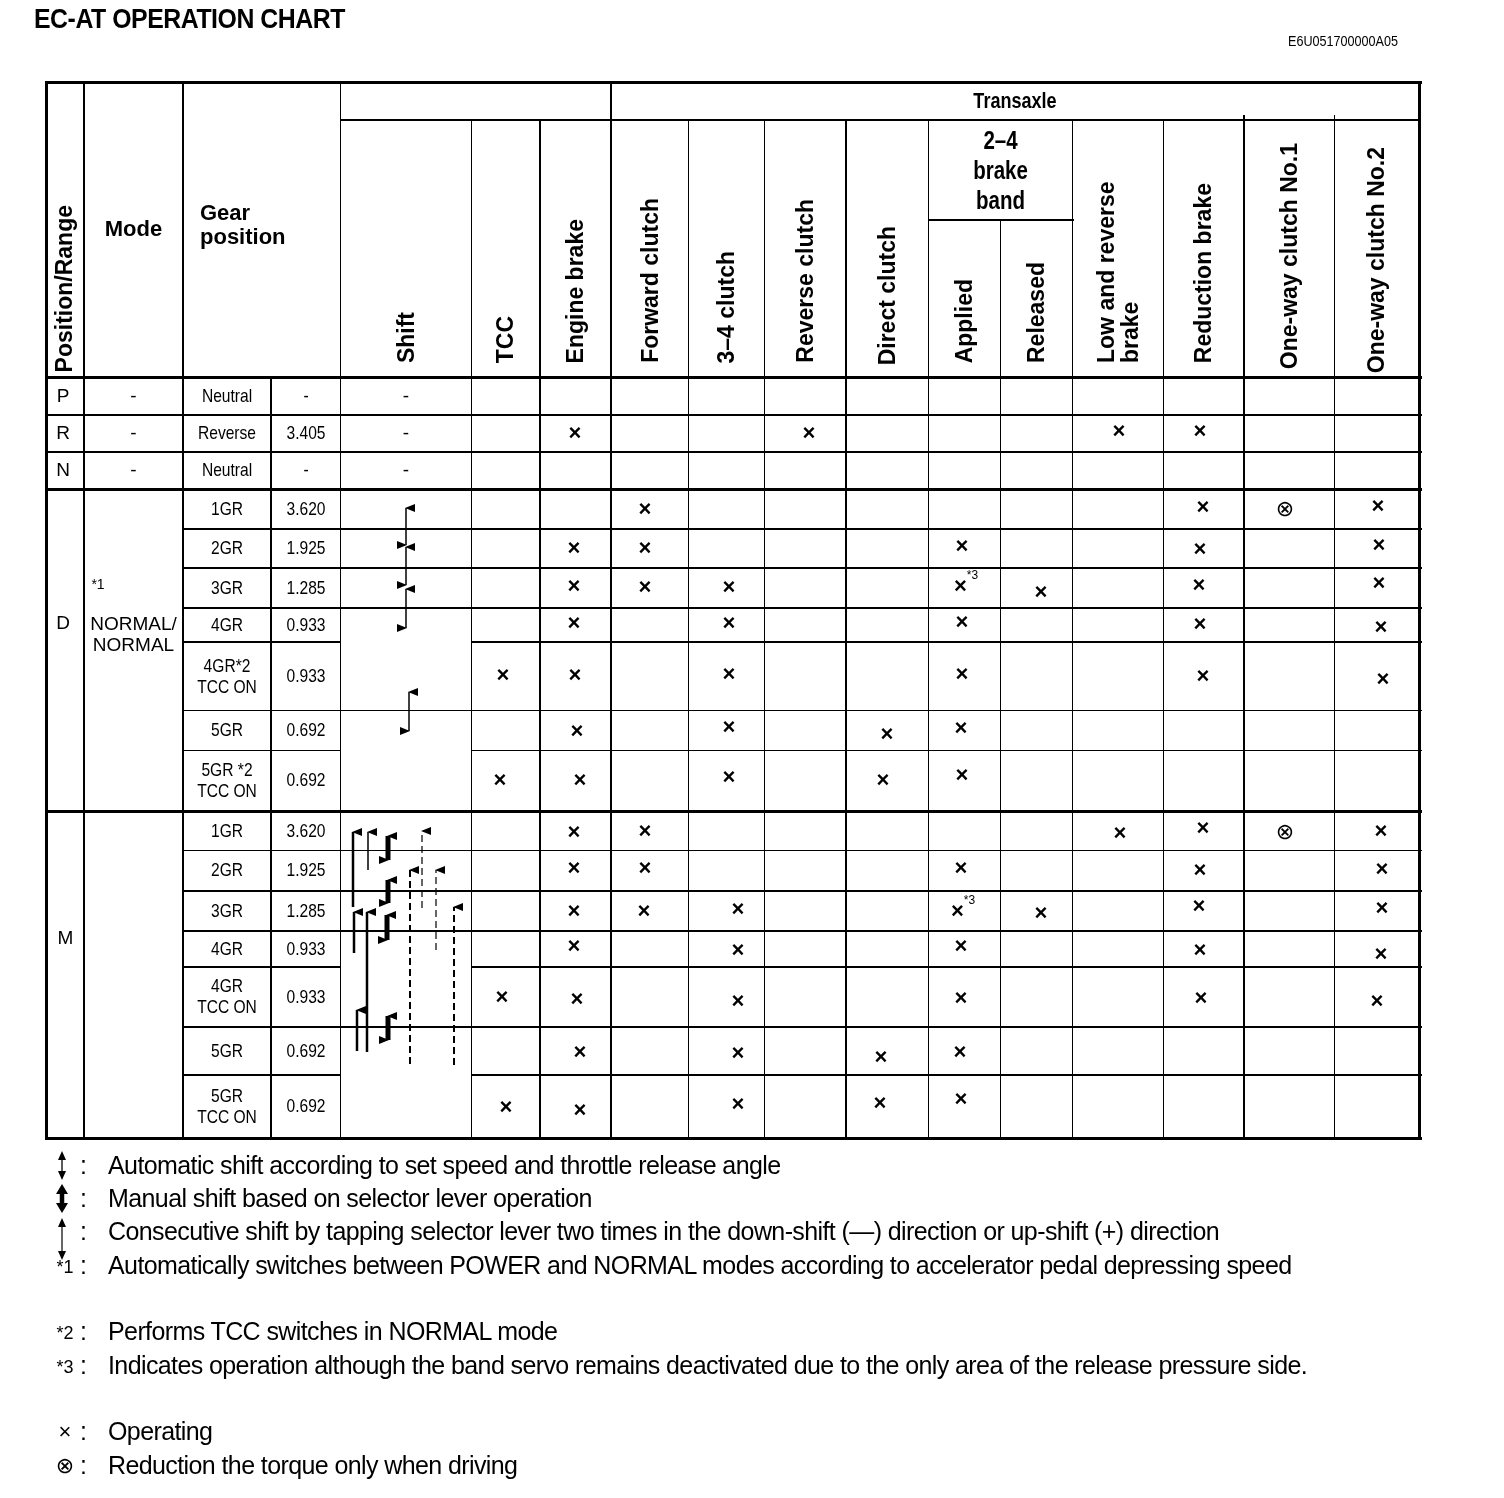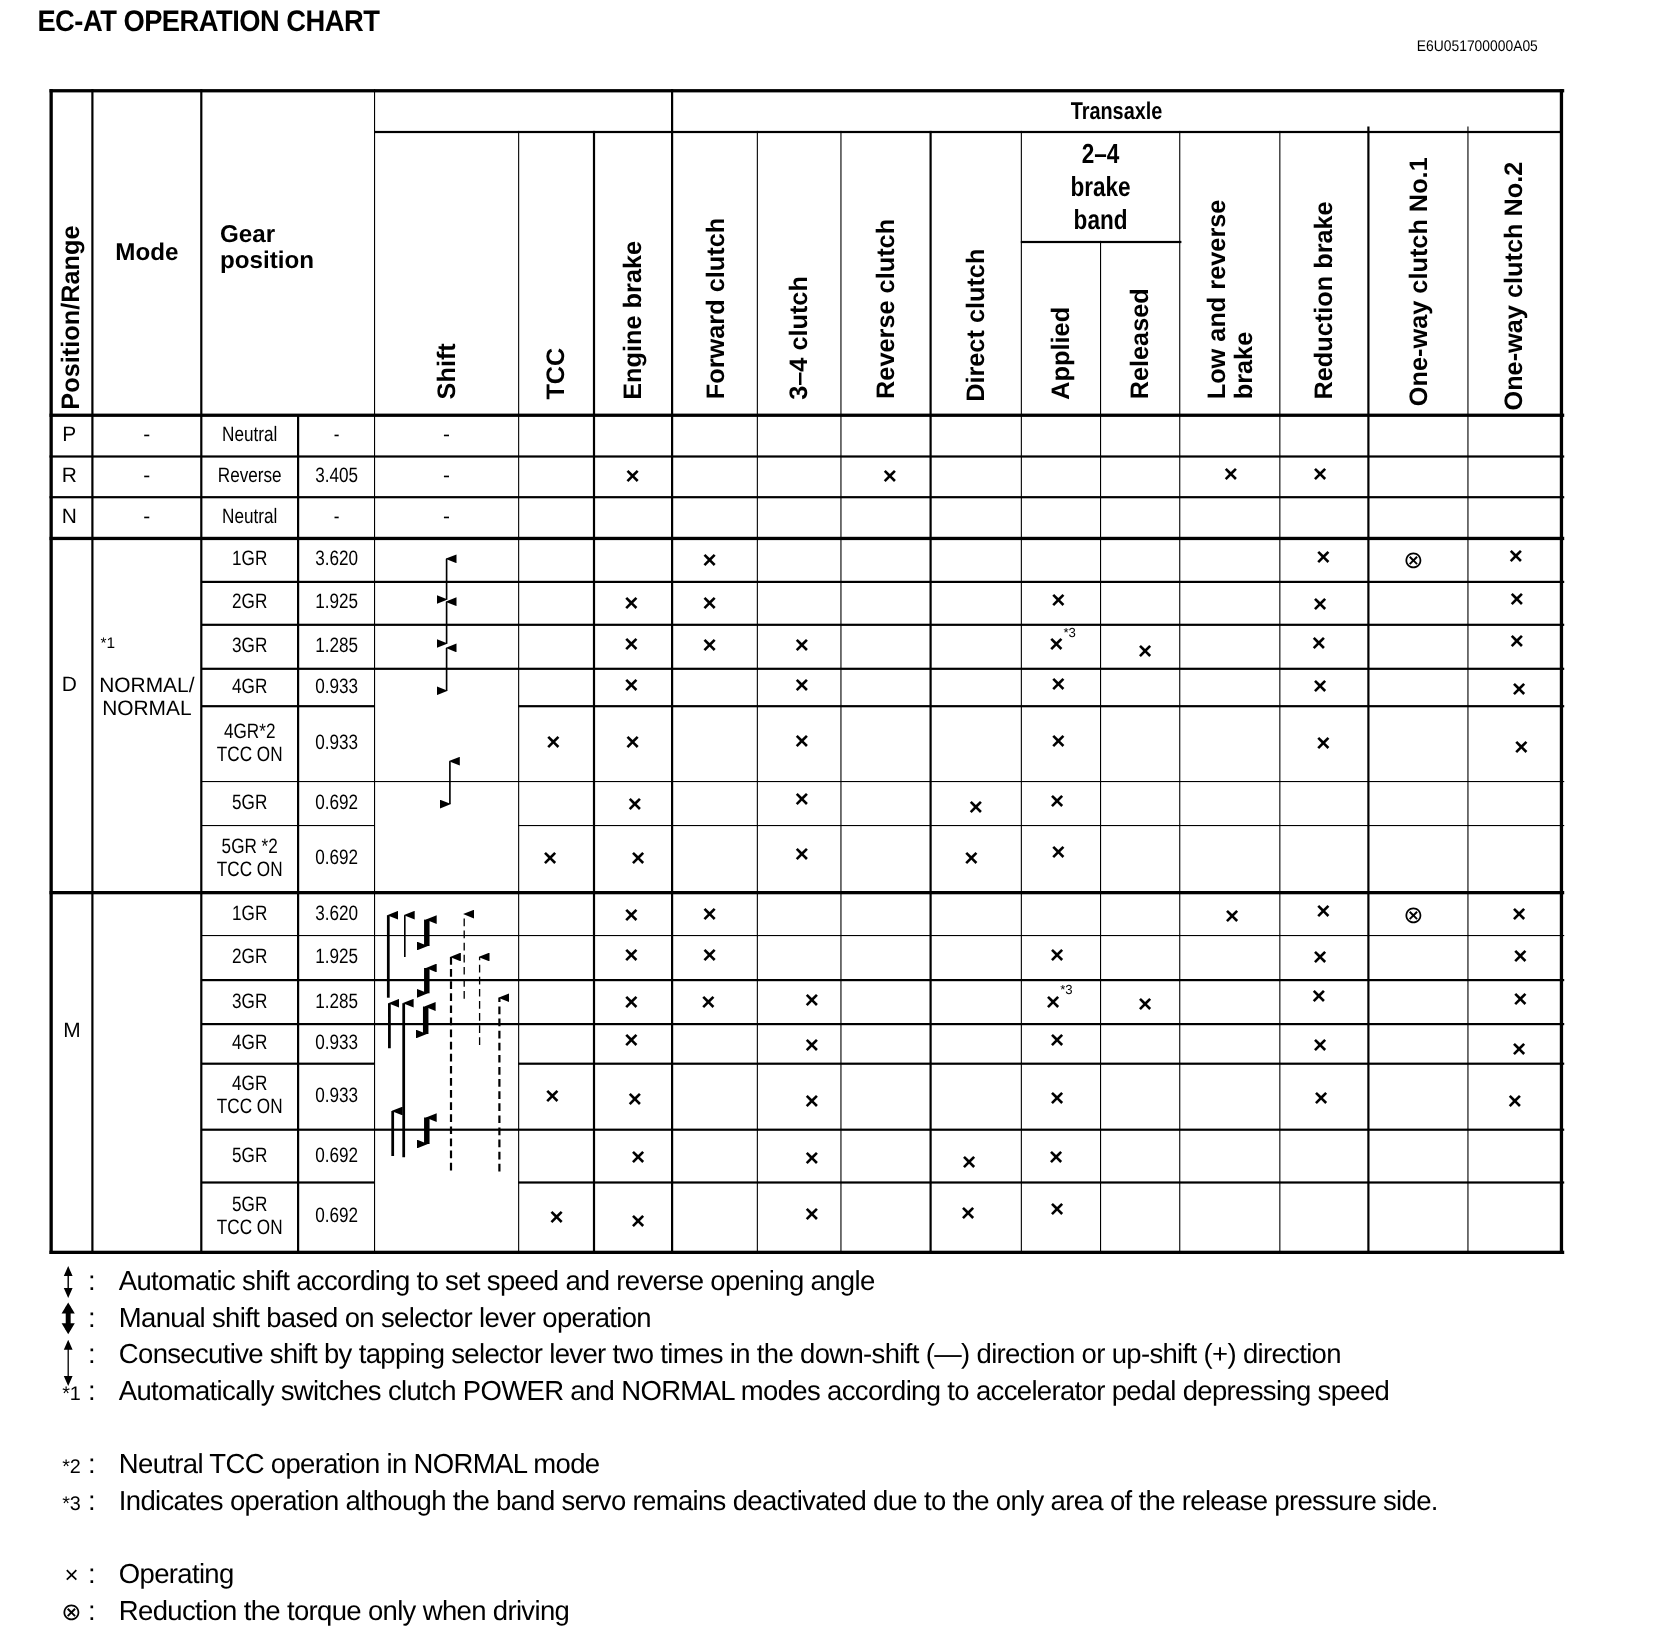--- a/index.html
+++ b/index.html
@@ -329,47 +329,47 @@
   <span class="mark" style="left:961px;top:1099px">×</span>
 </div>
 
 <div>
   <div class="legend" style="top:1149px">
     <svg class="sym" width="30" height="33">
         <line x1="12" y1="5" x2="12" y2="28" stroke="#000" stroke-width="1.3"></line>
         <path d="M8,11 L12,2 L16,11Z M8,22 L12,31 L16,22Z" fill="#000"></path>
       </svg>
     <span class="colon">:</span>
-      <span class="txt">Automatic shift according  to set speed and reverse opening angle</span>
+      <span class="txt">Automatic shift according  to set speed and throttle release angle</span>
   </div>
   <div class="legend" style="top:1182px">
     <svg class="sym" width="30" height="33">
         <line x1="12" y1="6" x2="12" y2="27" stroke="#000" stroke-width="4.5"></line>
         <path d="M6,12 L12,2 L18,12Z M6,21 L12,31 L18,21Z" fill="#000"></path>
       </svg>
     <span class="colon">:</span>
       <span class="txt">Manual shift based on selector lever operation</span>
   </div>
   <div class="legend" style="top:1215px">
     <svg class="sym" width="30" height="48">
         <line x1="12" y1="5" x2="12" y2="42" stroke="#000" stroke-width="1.2"></line>
         <path d="M8,12 L12,3 L16,12Z M8,36 L12,45 L16,36Z" fill="#000"></path>
       </svg>
     <span class="colon">:</span>
       <span class="txt">Consecutive shift by tapping selector lever two times in the down-shift (—) direction or up-shift (+) direction</span>
   </div>
   <div class="legend" style="top:1249px">
     <span class="sym" style="top:2px">*1</span>
     <span class="colon">:</span>
-      <span class="txt">Automatically switches clutch POWER and NORMAL modes according to accelerator pedal depressing speed</span>
+      <span class="txt">Automatically switches between POWER and NORMAL modes according to accelerator pedal depressing speed</span>
   </div>
   <div class="legend" style="top:1315px">
     <span class="sym" style="top:2px">*2</span>
     <span class="colon">:</span>
-      <span class="txt">Neutral TCC operation in NORMAL mode</span>
+      <span class="txt">Performs TCC switches in NORMAL mode</span>
   </div>
   <div class="legend" style="top:1349px">
     <span class="sym" style="top:2px">*3</span>
     <span class="colon">:</span>
       <span class="txt">Indicates operation although the band servo remains deactivated due to the only area of the release pressure side.</span>
   </div>
   <div class="legend" style="top:1415px">
     <span class="sym" style="font-size:22px">×</span>
     <span class="colon">:</span>
       <span class="txt">Operating</span>

